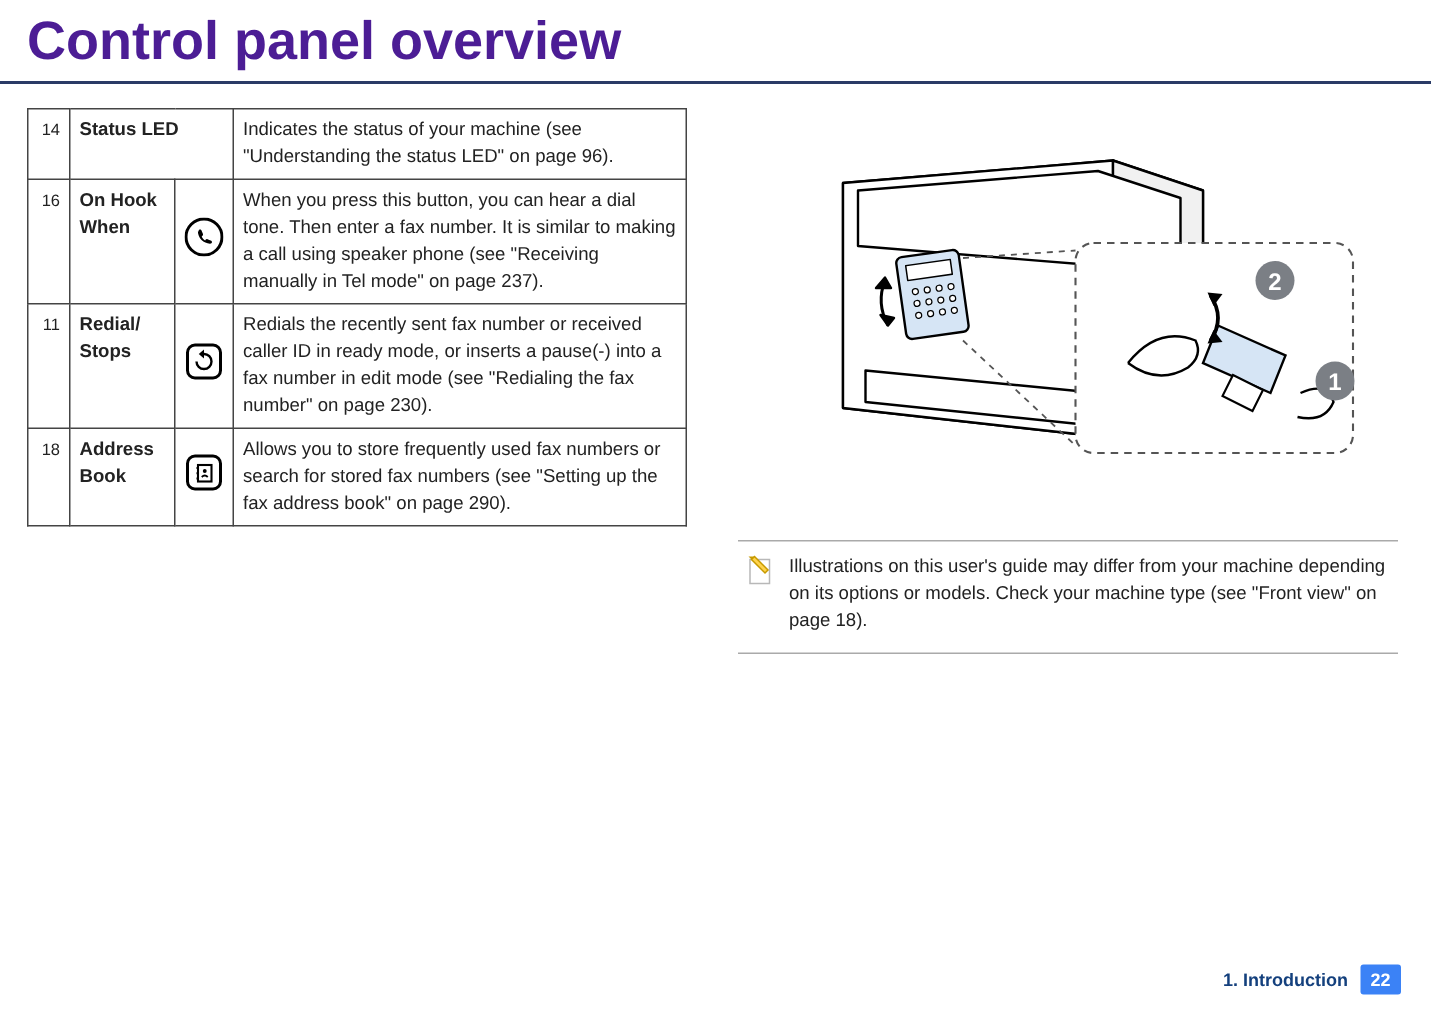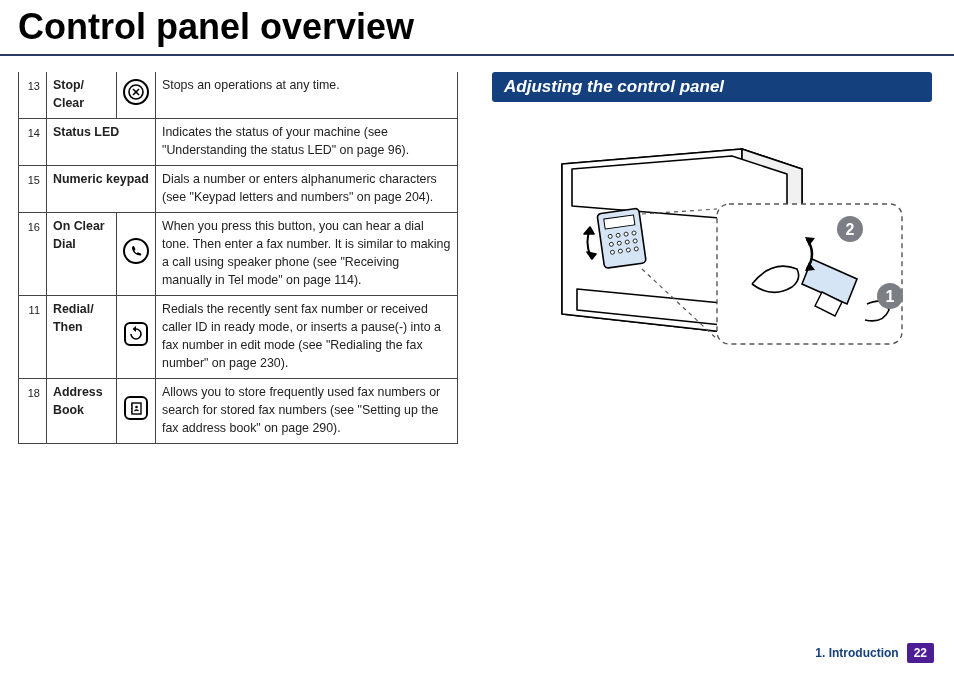--- a/index.html
+++ b/index.html
@@ -7,21 +7,21 @@
     font-family: "Segoe UI", "Myriad Pro", Arial, sans-serif;
     width: 954px;
     height: 675px;
     background: #fff;
     position: relative;
     color: #222;
   }
   .page-title {
     font-size: 36px;
     font-weight: 700;
-    color: #000000;
+    color: #4c1d95;
     padding: 6px 0 6px 18px;
     border-bottom: 2px solid #2a3b66;
     letter-spacing: 0;
   }
   .columns {
     display: flex;
     gap: 34px;
     padding: 16px 18px 0 18px;
   }
   .left { width: 440px; }
@@ -86,84 +86,64 @@
     right: 20px;
     display: flex;
     align-items: center;
     gap: 8px;
     font-size: 12px;
     font-weight: 700;
     color: #14407d;
     margin-left: 44px;
   }
   .page-badge {
-    background: #4c1d95;
+    background: #3b82f6;
     color: #fff;
     padding: 3px 7px;
     border-radius: 2px;
   }
   .callout-num {
     fill:#7b7f85;
   }
 </style>
 </head>
 <body>
 
 <h1 class="page-title">Control panel overview</h1>
 
 <div class="columns">
   <div class="left">
     <table class="ctrl">
 
       <tbody>
-          <tr class="first">
-        <td class="num">13</td>
-        <td class="name">Stop/ Clear</td>
-        <td class="icon">
-          <span>
-            <svg width="26" height="26" viewBox="0 0 26 26">
-              <circle cx="13" cy="13" r="12" fill="none" stroke="#000" stroke-width="2"></circle>
-              <circle cx="13" cy="13" r="7" fill="none" stroke="#000" stroke-width="1.6"></circle>
-              <line x1="10" y1="10" x2="16" y2="16" stroke="#000" stroke-width="1.6"></line>
-              <line x1="16" y1="10" x2="10" y2="16" stroke="#000" stroke-width="1.6"></line>
-            </svg>
-          </span>
-        </td>
-        <td class="desc">Stops an operations at any time.</td>
-      </tr>
 
       <tr>
         <td class="num">14</td>
         <td class="name" colspan="2">Status LED</td>
         <td class="desc">Indicates the status of your machine (see "Understanding the status LED" on page 96).</td>
       </tr>
 
-      <tr>
-        <td class="num">15</td>
-        <td class="name" colspan="2">Numeric keypad</td>
-        <td class="desc">Dials a number or enters alphanumeric characters (see "Keypad letters and numbers" on page 204).</td>
-      </tr>
 
       <tr>
         <td class="num">16</td>
-        <td class="name">On Clear Dial</td>
+        <td class="name">On Hook When</td>
         <td class="icon">
           <span>
             <svg width="26" height="26" viewBox="0 0 26 26">
               <circle cx="13" cy="13" r="12" fill="none" stroke="#000" stroke-width="2"></circle>
               <path d="M9 9 C9 7 11 7 11.5 8.5 L12.5 11 C12.8 12 12 12.5 11.5 12.8 C12 14.5 13 15.5 14.2 16 C14.5 15.5 15 14.7 16 15 L18.5 16 C20 16.5 20 18.5 18 18.5 C13 18.5 8.5 14 8.5 9 Z" fill="#000" transform="scale(0.85) translate(2,2)"></path>
             </svg>
           </span>
         </td>
-        <td class="desc">When you press this button, you can hear a dial tone. Then enter a fax number. It is similar to making a call using speaker phone (see "Receiving manually in Tel mode" on page 114).</td>
+        <td class="desc">When you press this button, you can hear a dial tone. Then enter a fax number. It is similar to making a call using speaker phone (see "Receiving manually in Tel mode" on page 237).</td>
       </tr>
 
       <tr>
         <td class="num">11</td>
-        <td class="name">Redial/ Then</td>
+        <td class="name">Redial/ Stops</td>
         <td class="icon">
           <span>
             <svg width="26" height="26" viewBox="0 0 26 26">
               <rect x="2" y="2" width="22" height="22" rx="5" fill="none" stroke="#000" stroke-width="2"></rect>
               <path d="M13 8 a5 5 0 1 1 -5 5" fill="none" stroke="#000" stroke-width="1.6"></path>
               <polygon points="13,5 13,11 9.5,8" fill="#000"></polygon>
             </svg>
           </span>
         </td>
         <td class="desc">Redials the recently sent fax number or received caller ID in ready mode, or inserts a pause(-) into a fax number in edit mode (see "Redialing the fax number" on page 230).</td>
@@ -186,21 +166,20 @@
           </span>
         </td>
         <td class="desc">Allows you to store frequently used fax numbers or search for stored fax numbers (see "Setting up the fax address book" on page 290).</td>
       </tr>
 
     </tbody>
       </table>
   </div>
 
   <div class="right">
-    <div class="section-bar">Adjusting the control panel</div>
 
     <div class="illus-box">
       <svg width="440" height="280" viewBox="0 0 440 280">
 
         <g stroke="#000" fill="#fff" stroke-width="1.6" stroke-linejoin="round">
           <path d="M70 50 L250 35 L310 55 L310 200 L250 220 L70 200 Z"></path>
           <path d="M70 50 L250 35 L250 220 L70 200 Z" fill="#fff"></path>
           <path d="M250 35 L310 55 L310 200 L250 220 Z" fill="#f1f1f1"></path>
 
           <path d="M80 55 L240 42 L295 60 L295 90 L240 105 L80 92 Z" fill="#fff"></path>
@@ -253,19 +232,29 @@
         </g>
 
         <circle cx="358" cy="115" r="13" class="callout-num"></circle>
         <text x="358" y="121" text-anchor="middle" fill="#fff" font-size="16" font-weight="700">2</text>
 
         <circle cx="398" cy="182" r="13" class="callout-num"></circle>
         <text x="398" y="188" text-anchor="middle" fill="#fff" font-size="16" font-weight="700">1</text>
       </svg>
     </div>
 
+    <div class="note-box">
+      <span class="pencil-icon">
+        <svg width="18" height="22" viewBox="0 0 18 22">
+          <rect x="2" y="4" width="13" height="16" fill="#fff" stroke="#b8b8b8"></rect>
+          <path d="M5 2 L14 11 L12 13 L3 4 Z" fill="#ffd34d" stroke="#c79a00"></path>
+          <path d="M3 4 L1 2 L5 2 Z" fill="#c79a00"></path>
+        </svg>
+      </span>
+      <div>Illustrations on this user's guide may differ from your machine depending on its options or models. Check your machine type (see "Front view" on page 18).</div>
+    </div>
   </div>
 </div>
 
 <div class="footer">
   <span>1. Introduction</span>
   <span class="page-badge">22</span>
 </div>
 
 </body></html>

